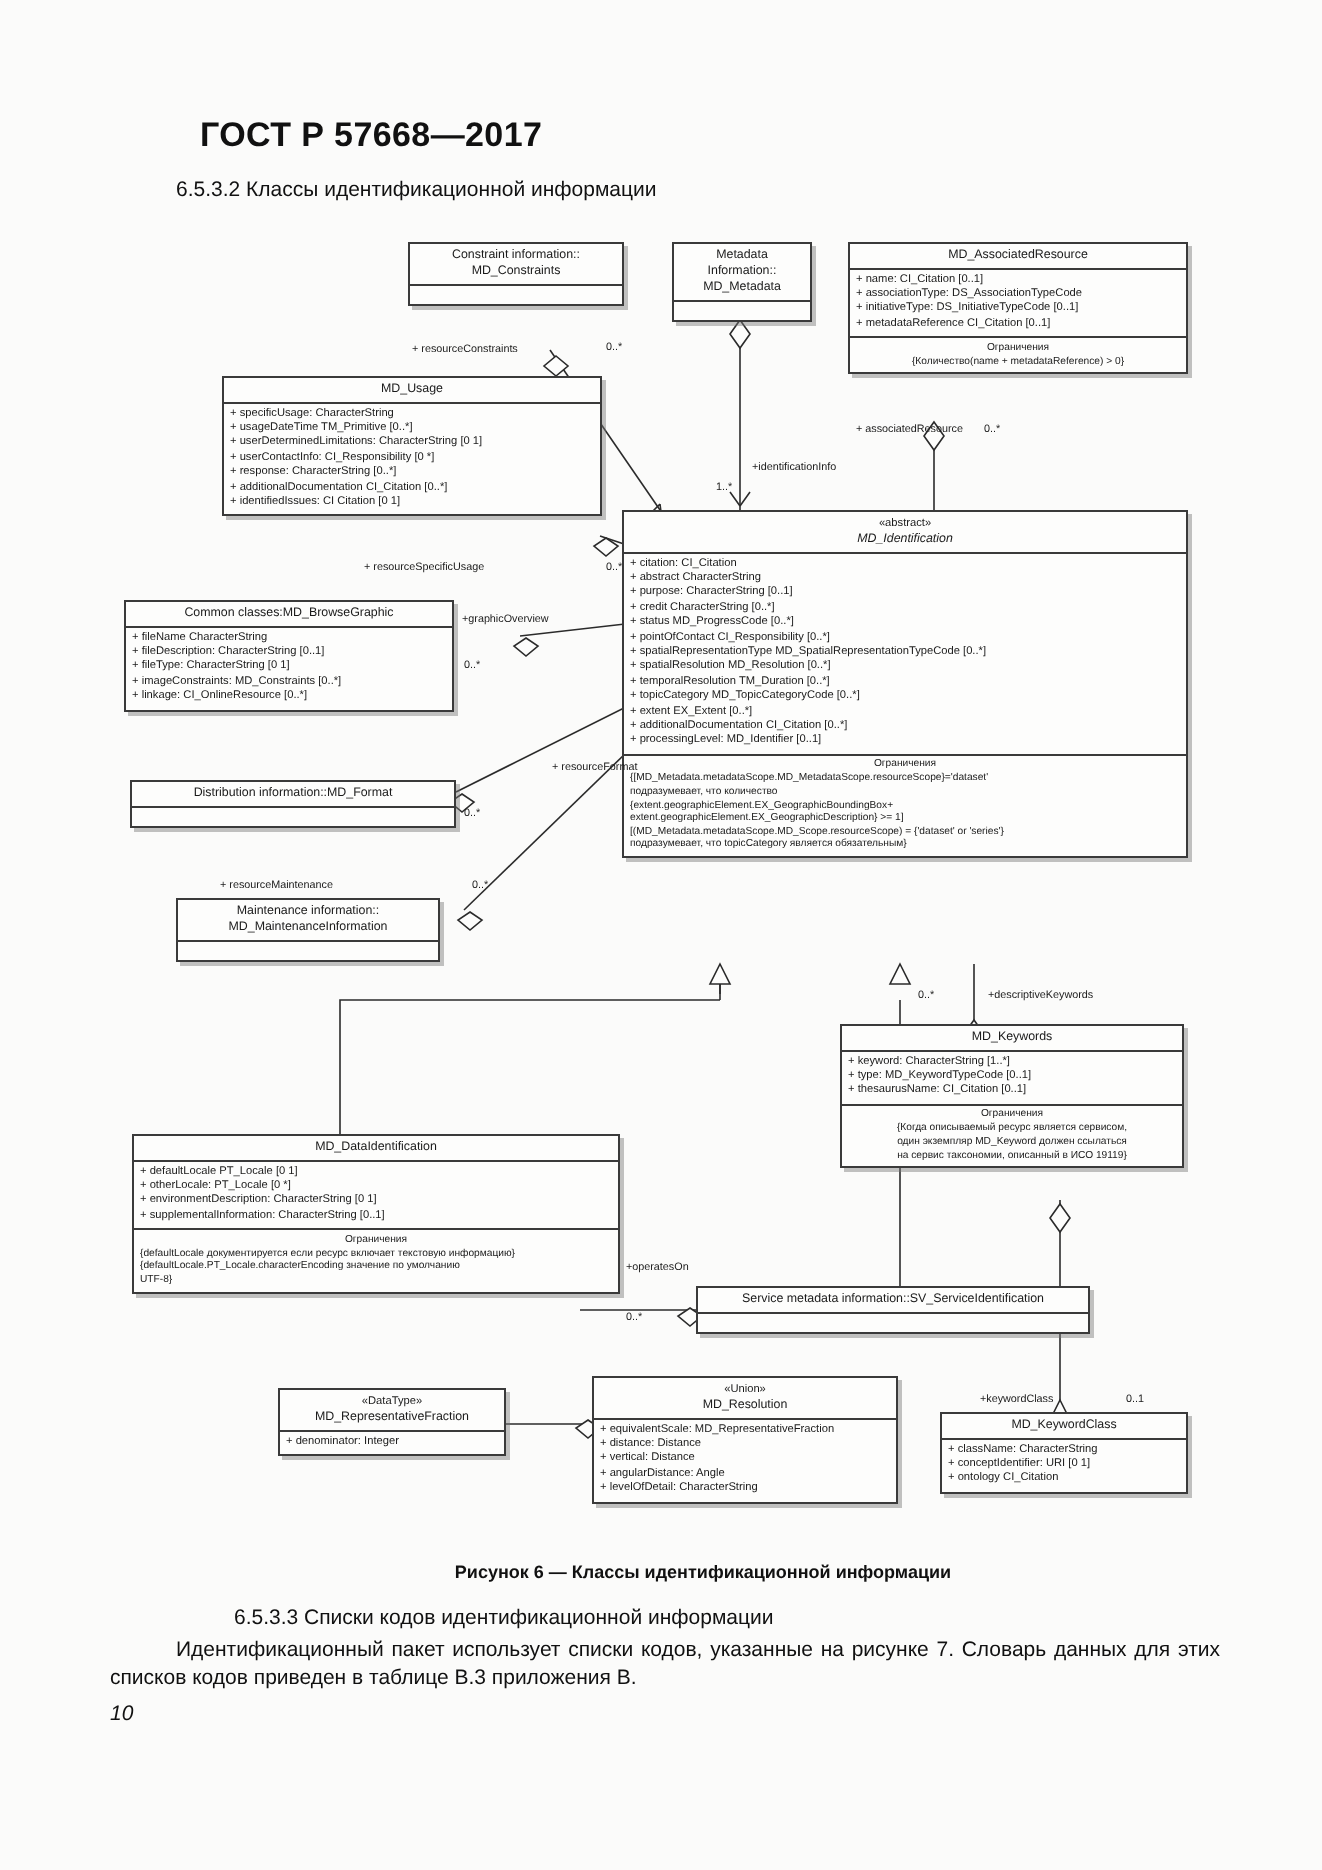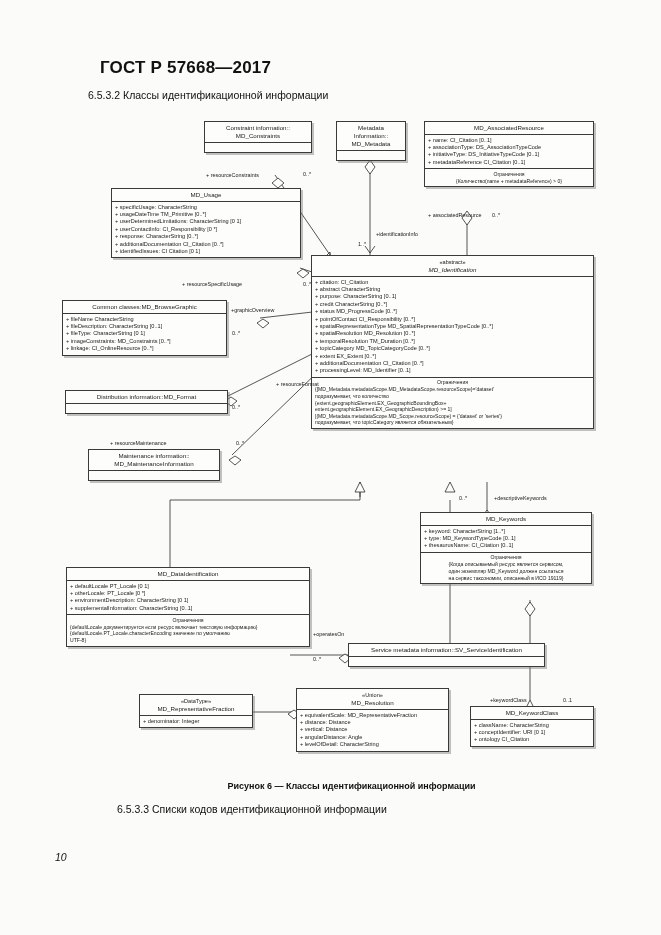--- a/index.html
+++ b/index.html
@@ -333,15 +333,16 @@
       <div class="attr">+ className:  CharacterString</div>
       <div class="attr">+ conceptIdentifier:  URI [0  1]</div>
       <div class="attr">+ ontology   CI_Citation</div>
     </div>
   </div>
   <div class="lbl" style="left:490px;top:697px;">+keywordClass</div>
   <div class="mult" style="left:563px;top:697px;">0..1</div>
 
   <div class="fig-caption">Рисунок 6 — Классы идентификационной информации</div>
   <div class="sect-head2">6.5.3.3 Списки кодов идентификационной информации</div>
+  <div class="para"><span class="ind"></span><span>Идентификационный пакет использует списки кодов, указанные на рисунке 7. Словарь данных для этих списков кодов приведен в таблице В.3 приложения В.</span></div>
   <div class="folio">10</div>
 
 </div>
 
 </body></html>

